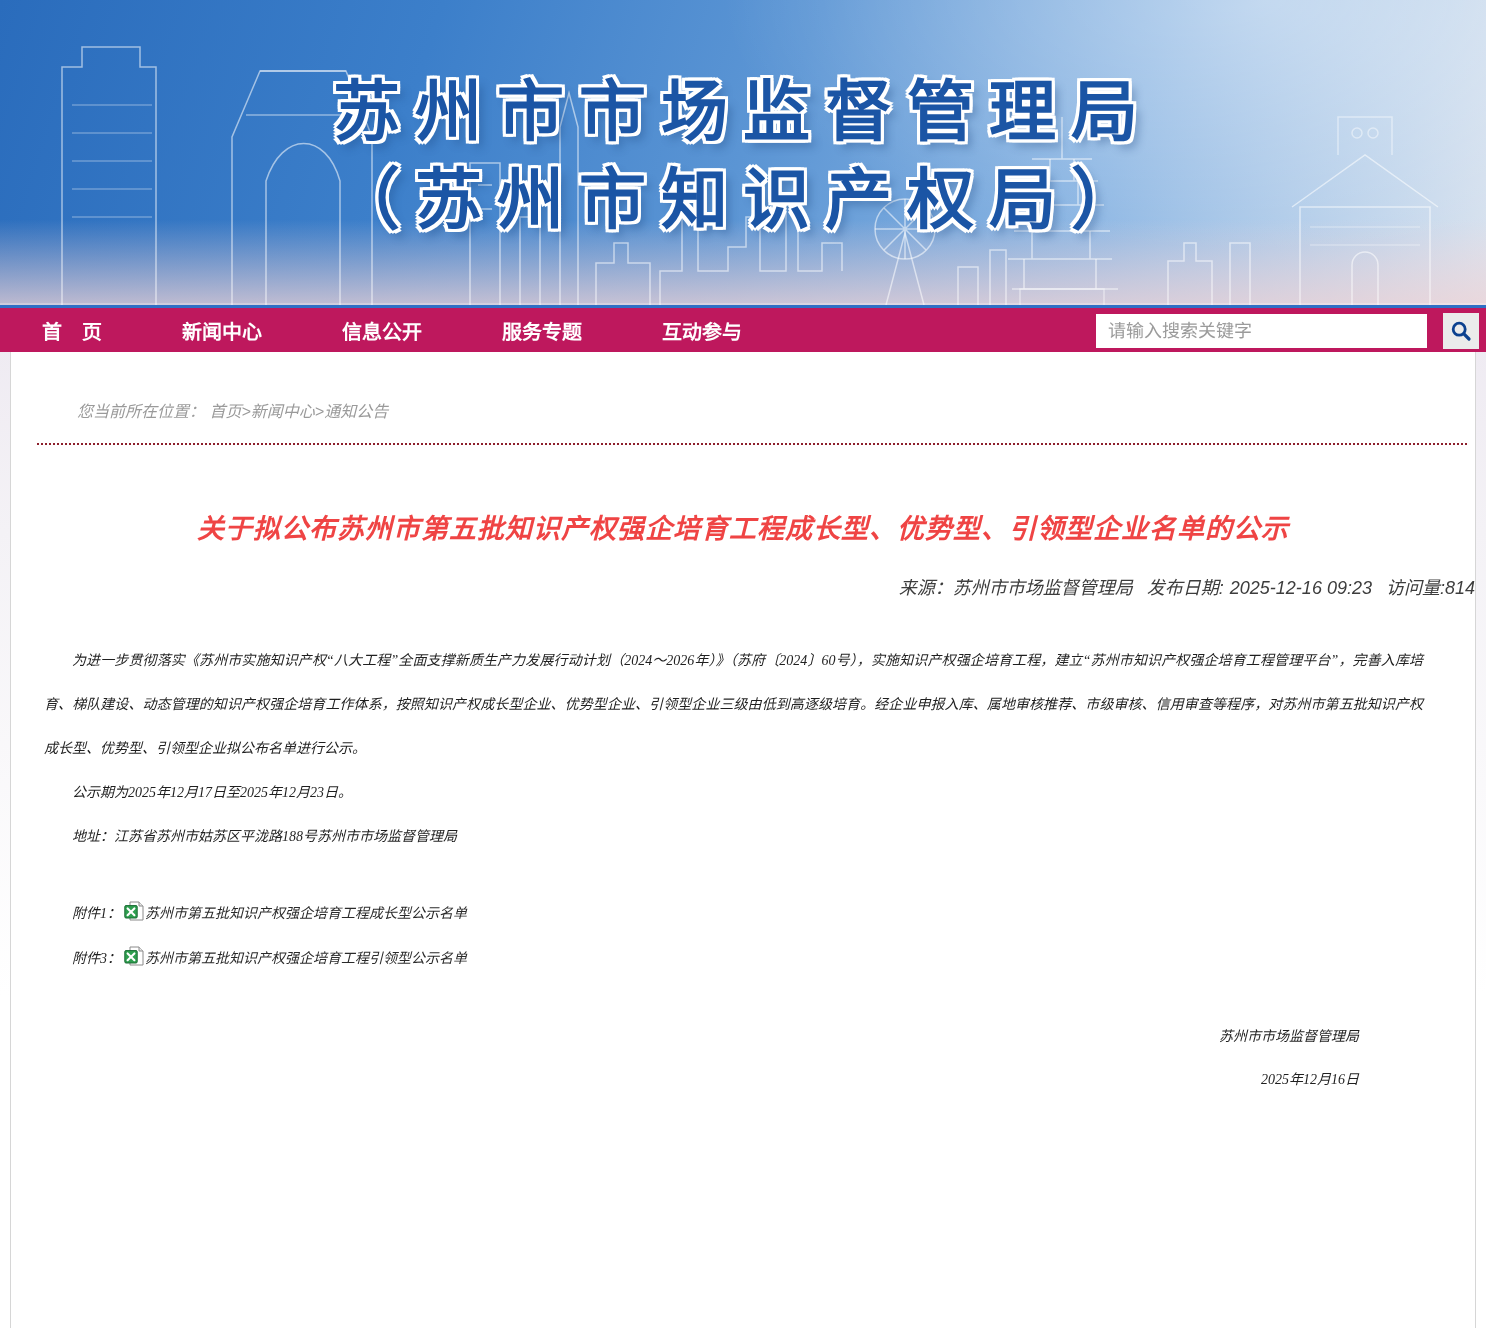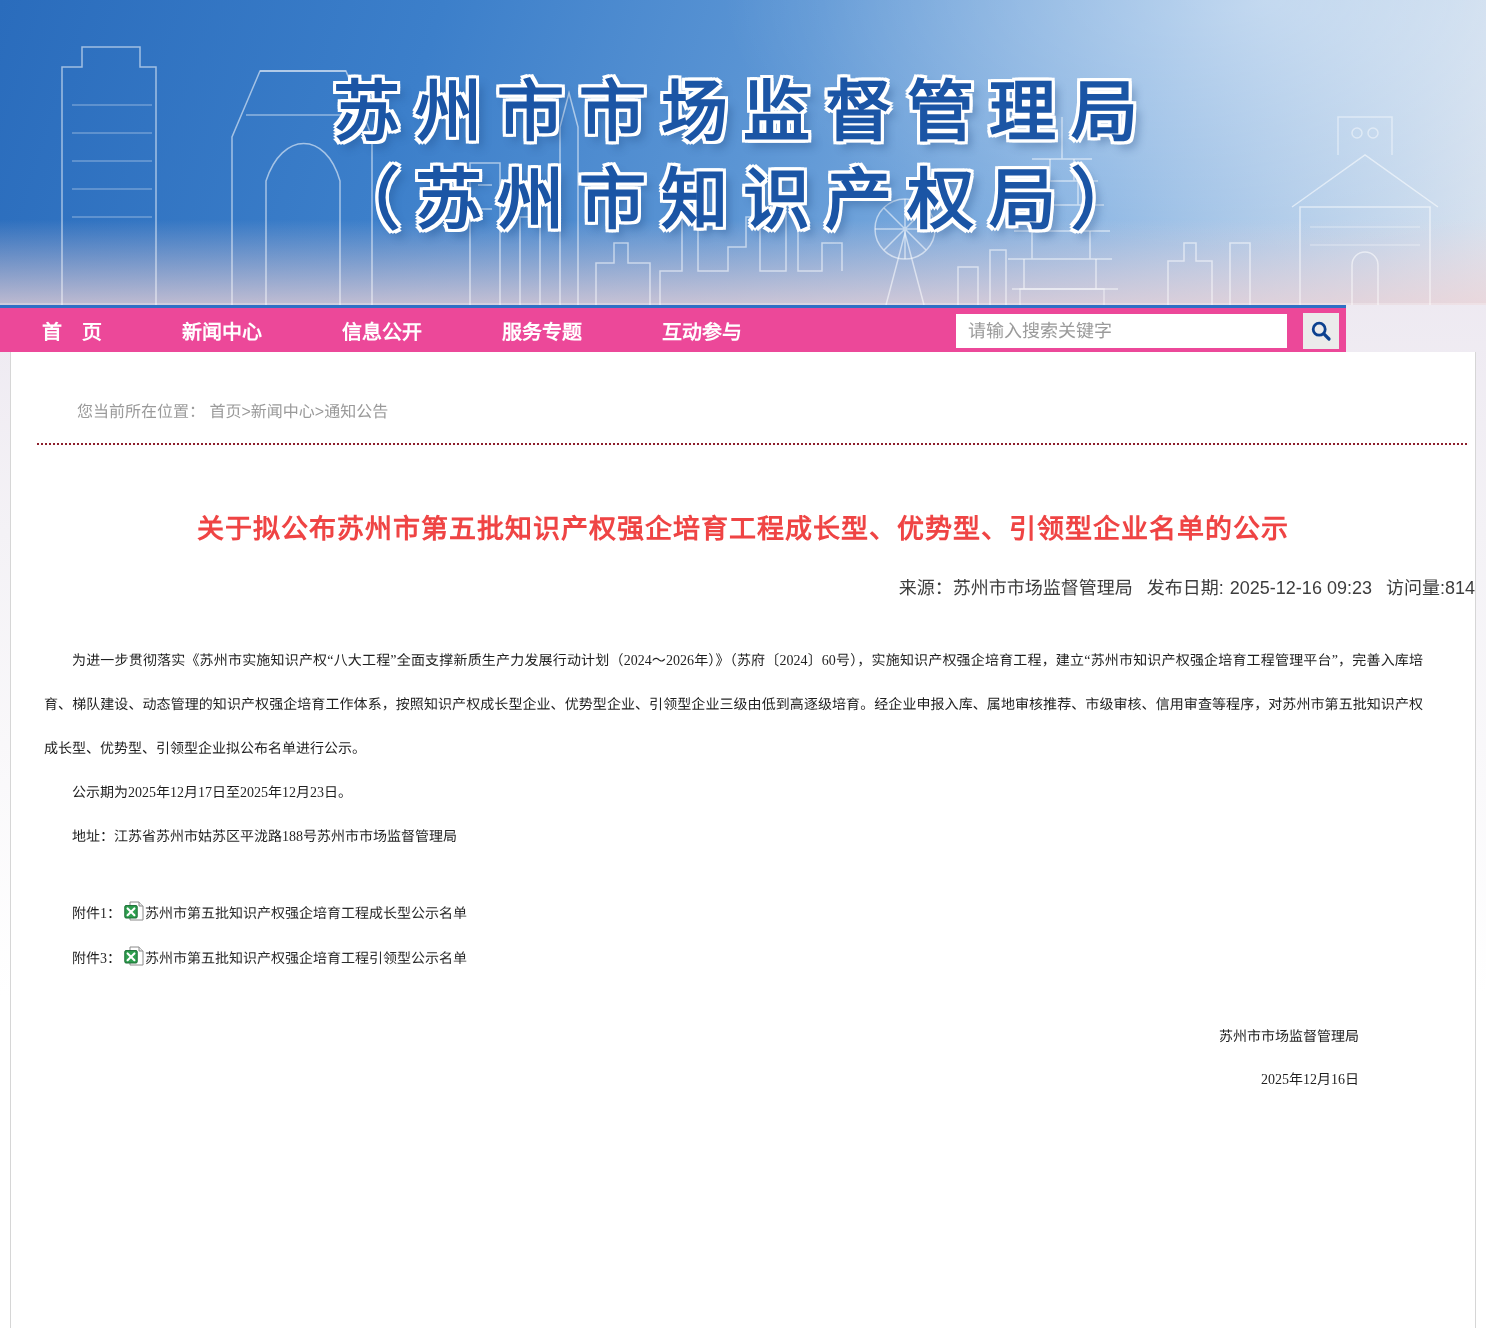--- a/index.html
+++ b/index.html
@@ -28,21 +28,21 @@
     font-weight:bold; font-size:67px; letter-spacing:15px; line-height:80px;
     color:#1b55a5; white-space:nowrap;
     text-shadow:
       -3px -3px 0 #fff, 3px -3px 0 #fff, -3px 3px 0 #fff, 3px 3px 0 #fff,
       0 -3px 0 #fff, 0 3px 0 #fff, -3px 0 0 #fff, 3px 0 0 #fff,
       6px 7px 9px rgba(23,62,120,.35);
   }
 
   
   .navbar{
-    position:relative; width:1346px; height:47px; background:#ec4899;
+    position:relative; width:1486px; height:47px; background:#be185d;
     border-top:3px solid #2f6fc5;
     display:flex; align-items:center; padding-left:42px;
   }
   .nav-item{
     color:#fff; font-size:20px; font-weight:bold; margin-right:80px;
     cursor:pointer; white-space:nowrap;
   }
   .search-input{
     position:absolute; right:59px; top:6px; width:331px; height:34px;
     border:0; background:#fff; padding:0 12px; font-size:18px; color:#333; outline:none;
@@ -50,21 +50,21 @@
   .search-input::placeholder{ color:#9b9b9b; }
   .search-btn{
     position:absolute; right:7px; top:5px; width:36px; height:36px;
     border:0; background:#ebebeb; cursor:pointer;
     display:flex; align-items:center; justify-content:center;
   }
 
   
   .content{
     margin:0 10px; width:1466px; height:976px; background:#fff;
-    border-left:1px solid #d6d6d6; border-right:1px solid #d6d6d6;
+    border-left:1px solid #d6d6d6; border-right:1px solid #d6d6d6;font-style:italic;
   }
   .breadcrumb{ padding:46px 0 0 66px; font-size:16px; color:#9a9a9a; }
   .breadcrumb a{ color:#9a9a9a; text-decoration:none; cursor:pointer; }
   .dotted-sep{ margin:21px 8px 0 26px; border-bottom:2px dotted #8d1f2c; height:0; }
 
   .article-title{
     margin-top:62px; text-align:center; font-size:27px; font-weight:bold; color:#ef4444;
     letter-spacing:1px;
   }
   .article-meta{ margin-top:27px; text-align:right; font-size:18px; color:#3d3d3d; }

